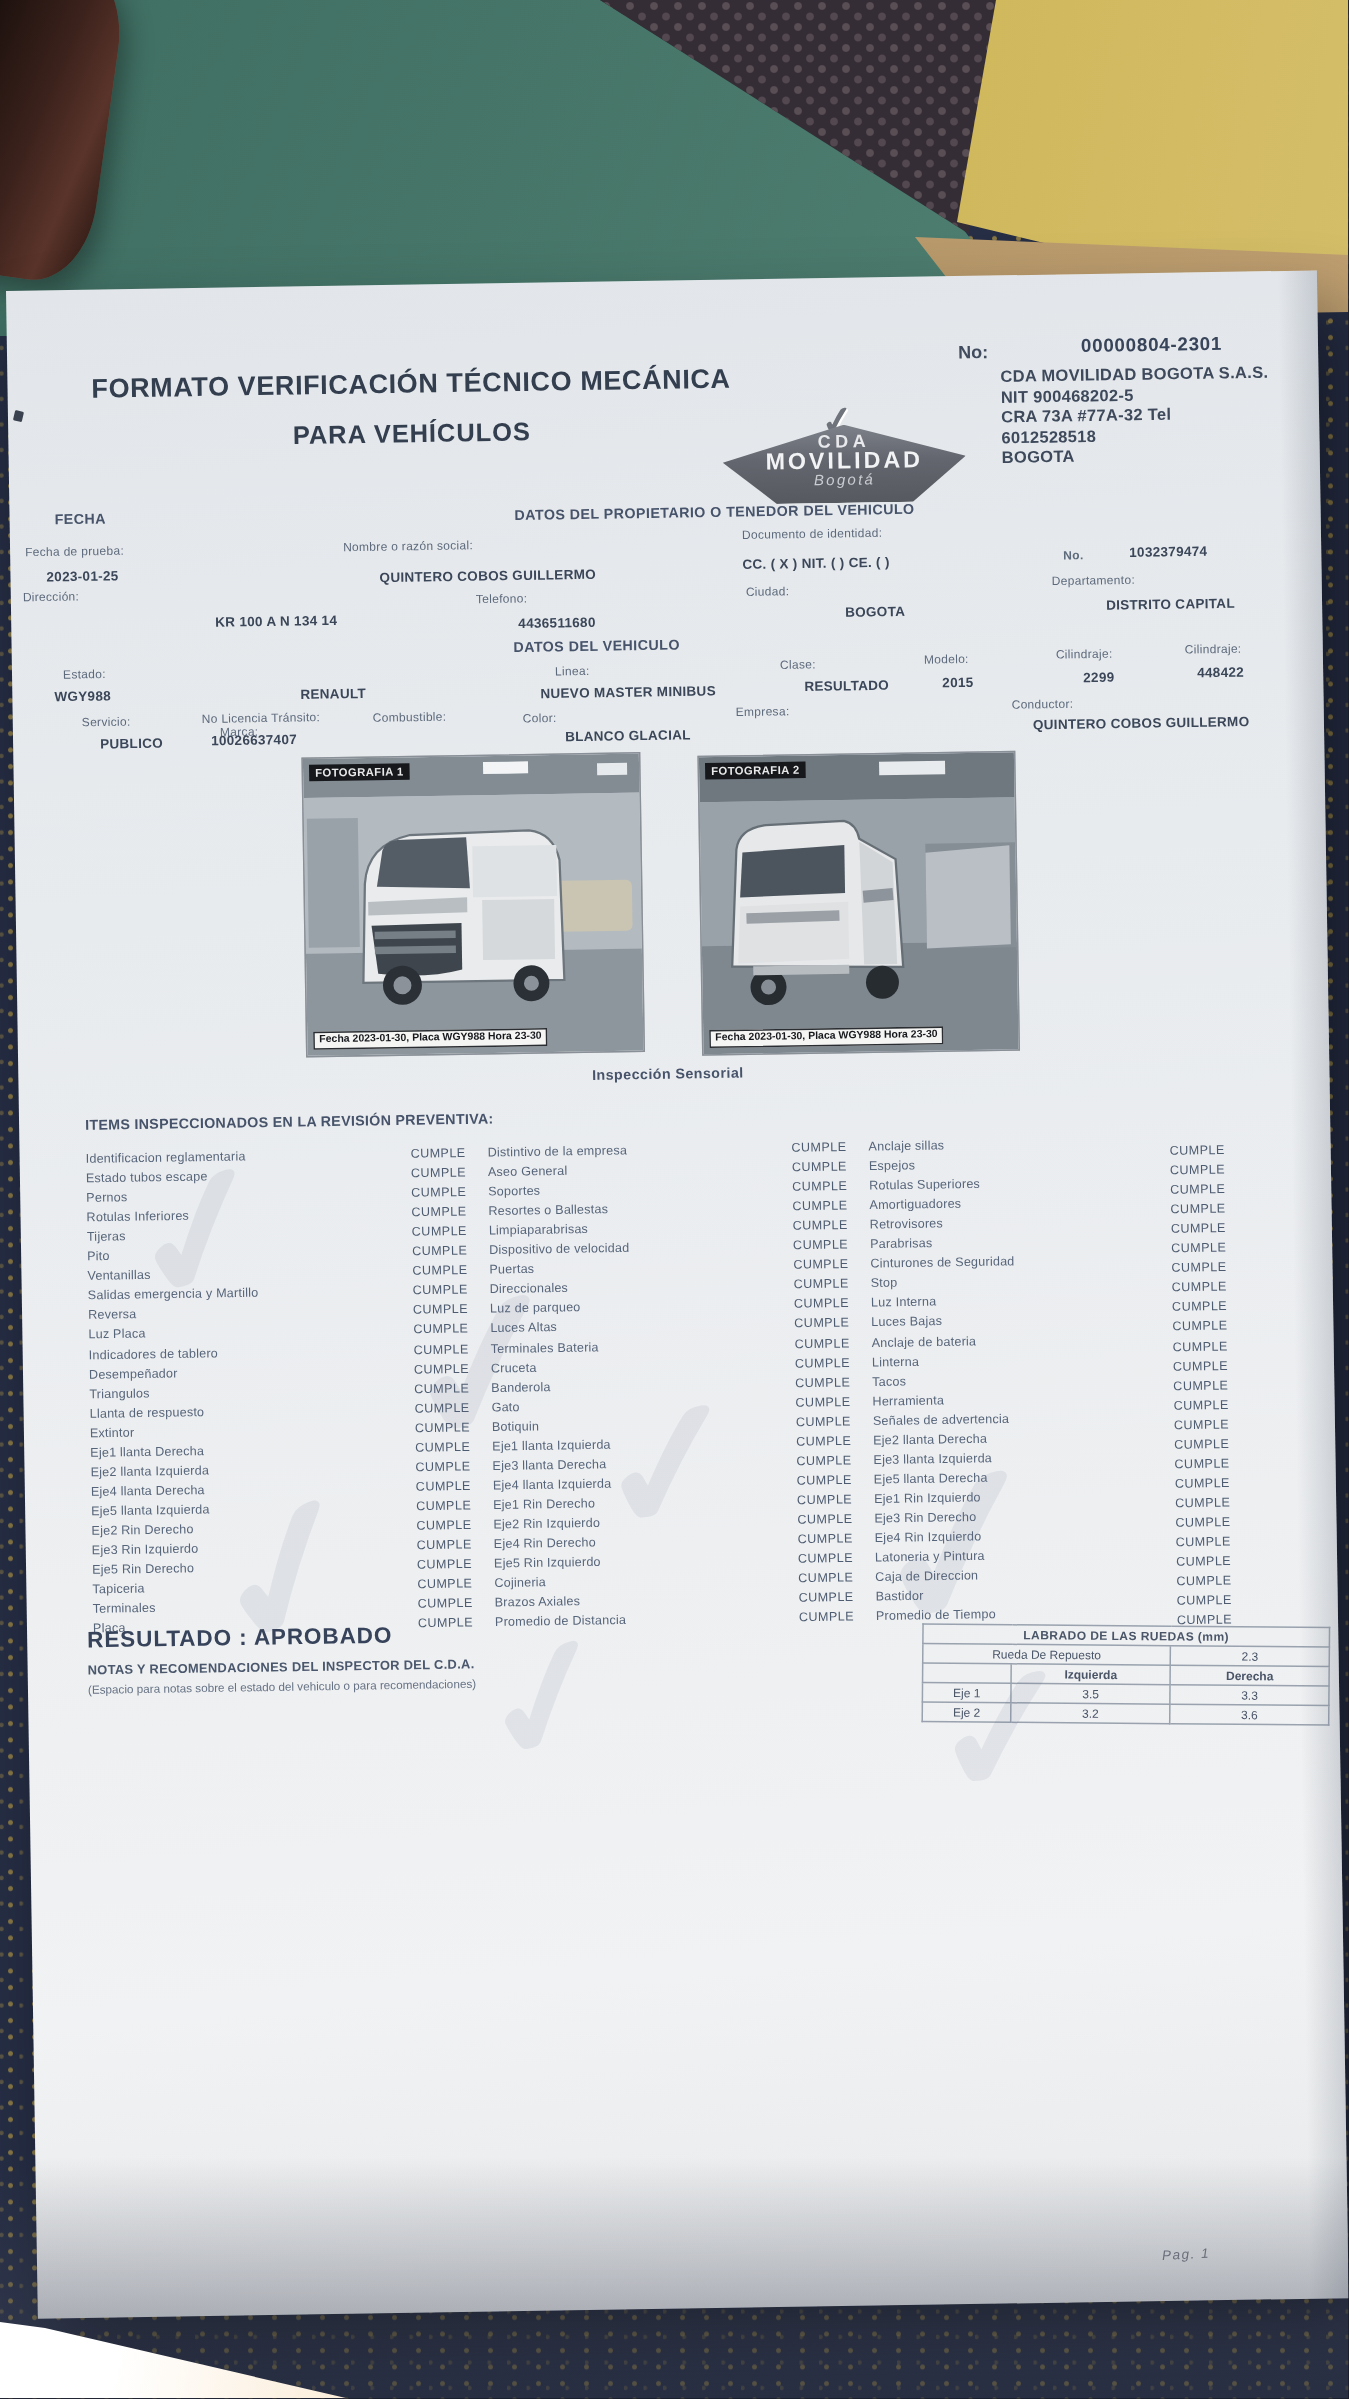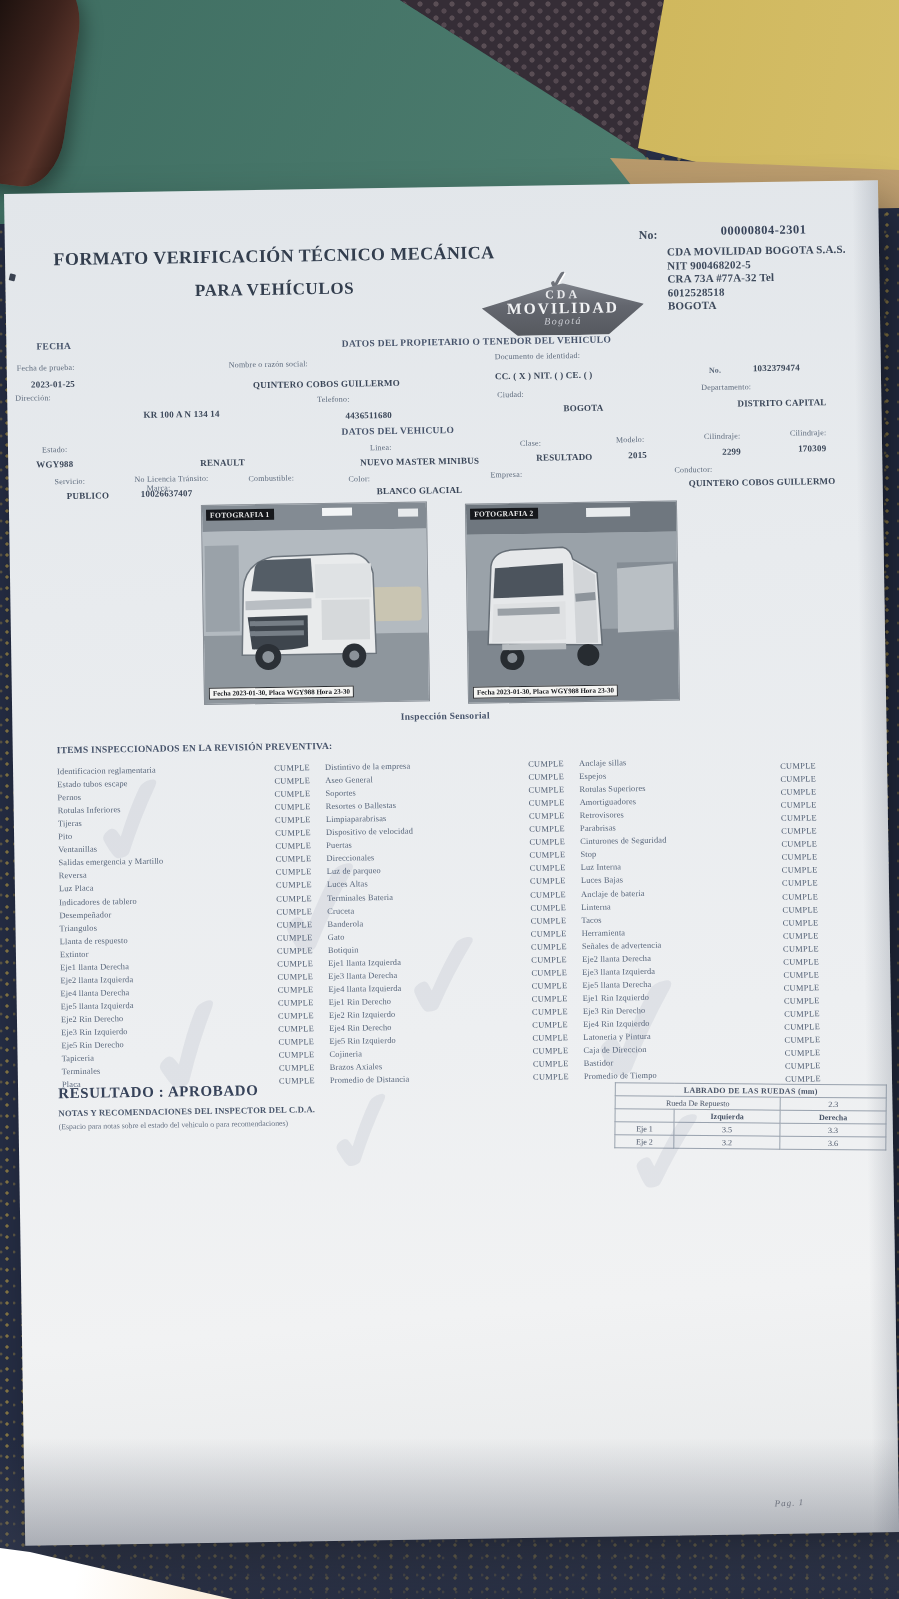--- a/index.html
+++ b/index.html
@@ -1,17 +1,17 @@
 <!DOCTYPE html>
 <html><head>
 <meta charset="utf-8">
 <style>
   html,body{margin:0;padding:0;background:#11151f;}
   .scene{position:relative;width:899px;height:1599px;overflow:hidden;
-         font-family:Liberation Serif, serif;
+         font-family:Liberation Sans, sans-serif;
          background:
            radial-gradient(circle at 7px 5px, rgba(214,178,70,.55) 1.3px, transparent 2px),
            radial-gradient(circle at 1px 11px, rgba(190,160,70,.35) 1.1px, transparent 1.8px),
            #262e45;
          background-size:16px 11px, 13px 17px;}
   .bg{position:absolute;inset:0;}
   .bg-teal{background:
       radial-gradient(140px 40px at 48% 55%, rgba(45,60,150,.55), transparent 70%),
       radial-gradient(90px 120px at 52% 20%, rgba(50,70,160,.45), transparent 70%),
       radial-gradient(26px 18px at 14% 62%, rgba(210,180,60,.75), transparent 70%),
@@ -158,21 +158,21 @@
     <span class="abs val" style="left:192px;top:267px;">RENAULT</span>
     <span class="abs lbl" style="left:362px;top:255px;">Linea:</span>
     <span class="abs val" style="left:352px;top:269px;">NUEVO MASTER MINIBUS</span>
     <span class="abs lbl" style="left:512px;top:253px;">Clase:</span>
     <span class="abs val" style="left:528px;top:267px;">RESULTADO</span>
     <span class="abs lbl" style="left:608px;top:251px;">Modelo:</span>
     <span class="abs val" style="left:620px;top:266px;">2015</span>
     <span class="abs lbl" style="left:696px;top:249px;">Cilindraje:</span>
     <span class="abs val" style="left:714px;top:264px;">2299</span>
     <span class="abs lbl" style="left:782px;top:247px;">Cilindraje:</span>
-    <span class="abs val" style="left:790px;top:262px;">170309</span>
+    <span class="abs val" style="left:790px;top:262px;">448422</span>
 
     <span class="abs lbl" style="left:46px;top:284px;">Servicio:</span>
     <span class="abs val" style="left:58px;top:298px;">PUBLICO</span>
     <span class="abs lbl" style="left:126px;top:283px;">No Licencia Tránsito:</span>
     <span class="abs val" style="left:132px;top:297px;">10026637407</span>
     <span class="abs lbl" style="left:240px;top:284px;">Combustible:</span>
     <span class="abs val" style="left:270px;top:298px;margin-top:16px;">DIESEL</span>
     <span class="abs lbl" style="left:340px;top:286px;">Color:</span>
     <span class="abs val" style="left:368px;top:298px;">BLANCO GLACIAL</span>
     <span class="abs lbl" style="left:482px;top:284px;">Empresa:</span>

